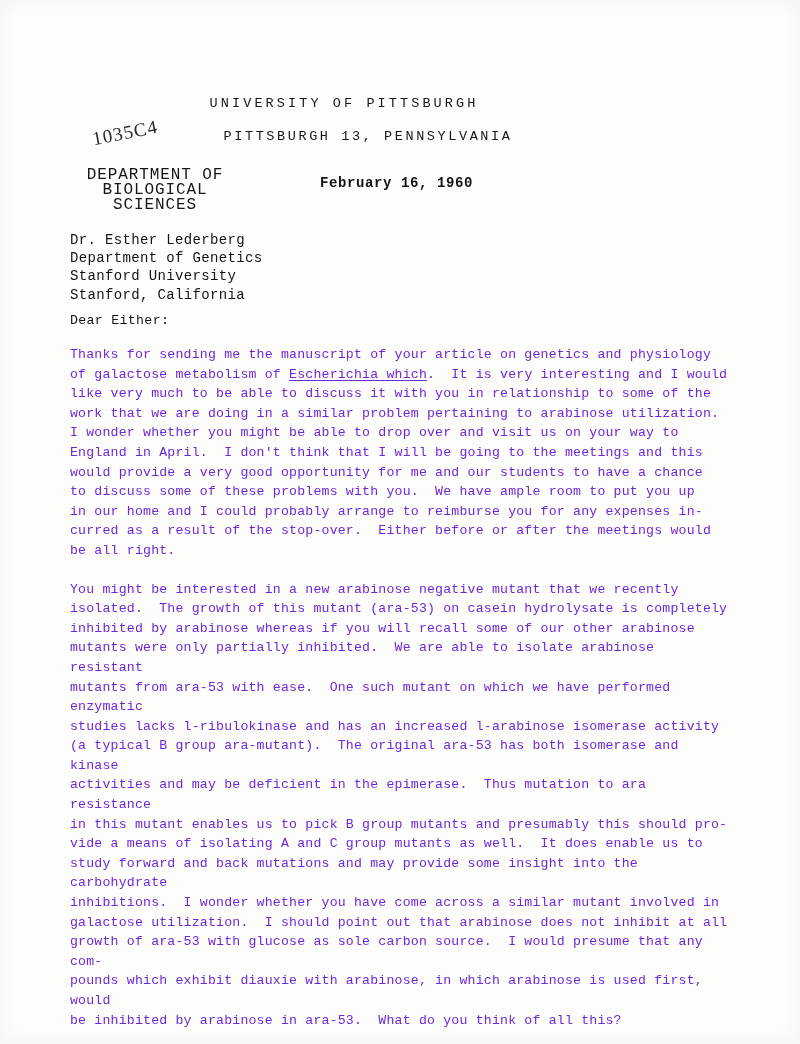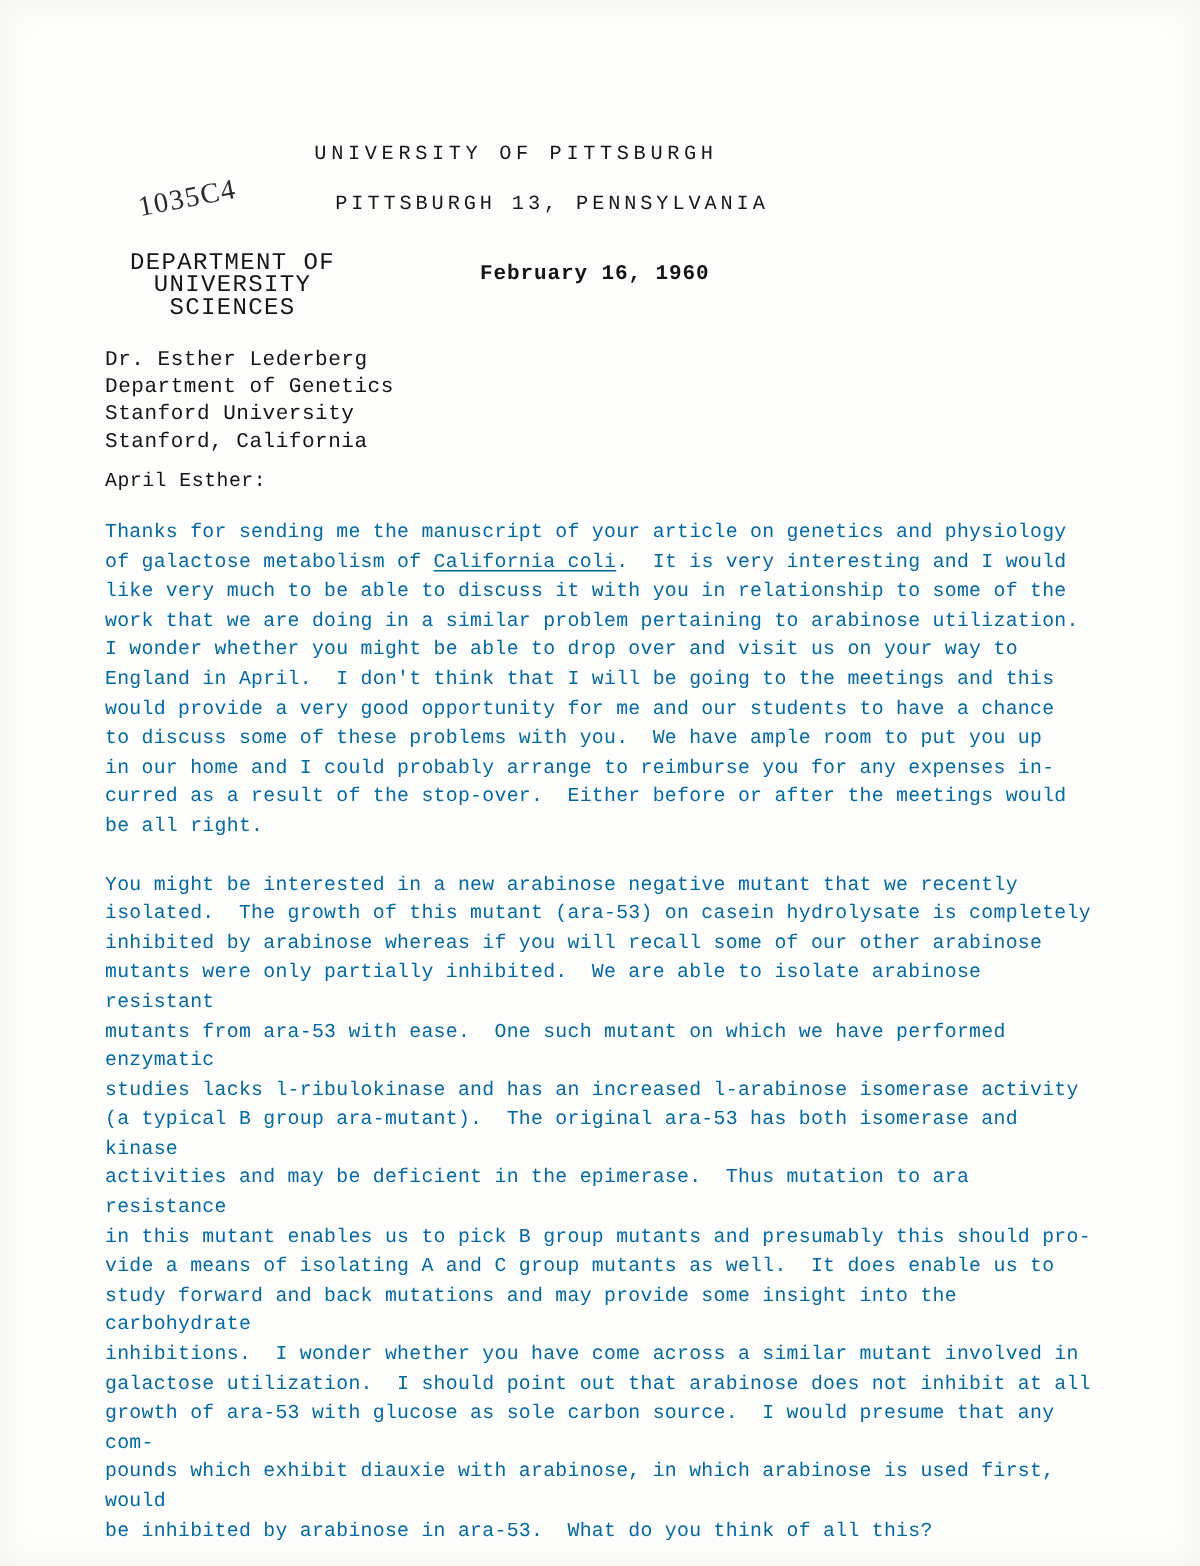--- a/index.html
+++ b/index.html
@@ -102,21 +102,21 @@
   }
 
   .body {
     position: absolute;
     top: 345px;
     left: 70px;
     width: 660px;
     font-size: 13.2px;
     line-height: 19.6px;
     letter-spacing: 0.2px;
-    color: #0369a1;
+    color: #6d28d9;
   }
   .body p {
     margin: 0 0 19px 0;
     white-space: pre-wrap;
   }
   .body p:last-child { margin-bottom: 0; }
 
   u.underlined { text-decoration: underline; text-underline-offset: 2px; }
 </style>
 </head>
@@ -126,35 +126,35 @@
 
   <div class="accession">1035C4</div>
 
   <div class="letterhead">
     <div class="line1">UNIVERSITY  OF  PITTSBURGH</div>
     <div class="line2">PITTSBURGH 13, PENNSYLVANIA</div>
   </div>
 
   <div class="dept">
     <div>DEPARTMENT OF</div>
-    <div>UNIVERSITY SCIENCES</div>
+    <div>BIOLOGICAL SCIENCES</div>
   </div>
 
   <div class="date">February 16, 1960</div>
 
   <div class="address" style="white-space: pre-wrap;">Dr. Esther Lederberg
 Department of Genetics
 Stanford University
 Stanford, California</div>
 
-  <div class="salutation">April Esther:</div>
+  <div class="salutation">Dear Either:</div>
 
   <div class="body">
     <p>Thanks for sending me the manuscript of your article on genetics and physiology
-of galactose metabolism of <u class="underlined">California coli</u>.  It is very interesting and I would
+of galactose metabolism of <u class="underlined">Escherichia which</u>.  It is very interesting and I would
 like very much to be able to discuss it with you in relationship to some of the
 work that we are doing in a similar problem pertaining to arabinose utilization.
 I wonder whether you might be able to drop over and visit us on your way to
 England in April.  I don't think that I will be going to the meetings and this
 would provide a very good opportunity for me and our students to have a chance
 to discuss some of these problems with you.  We have ample room to put you up
 in our home and I could probably arrange to reimburse you for any expenses in-
 curred as a result of the stop-over.  Either before or after the meetings would
 be all right.</p>
     <p>You might be interested in a new arabinose negative mutant that we recently

